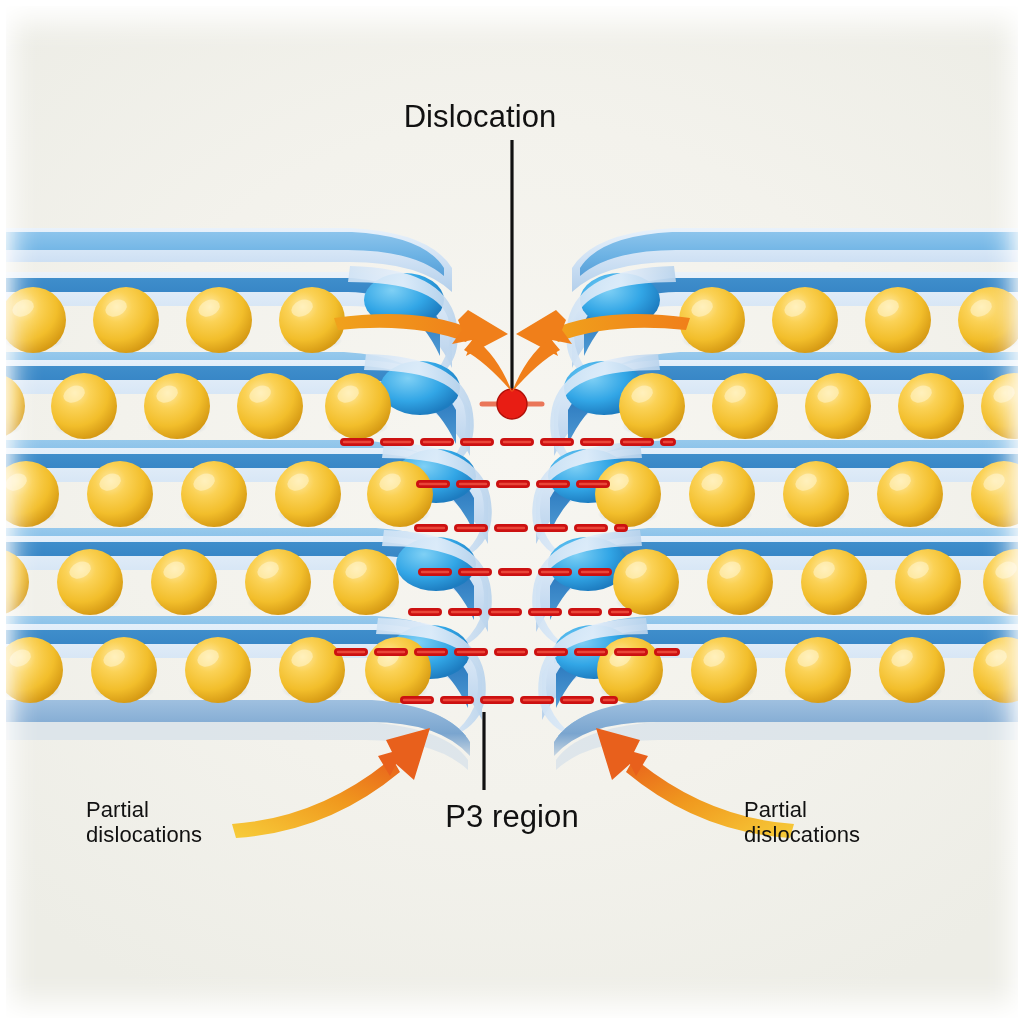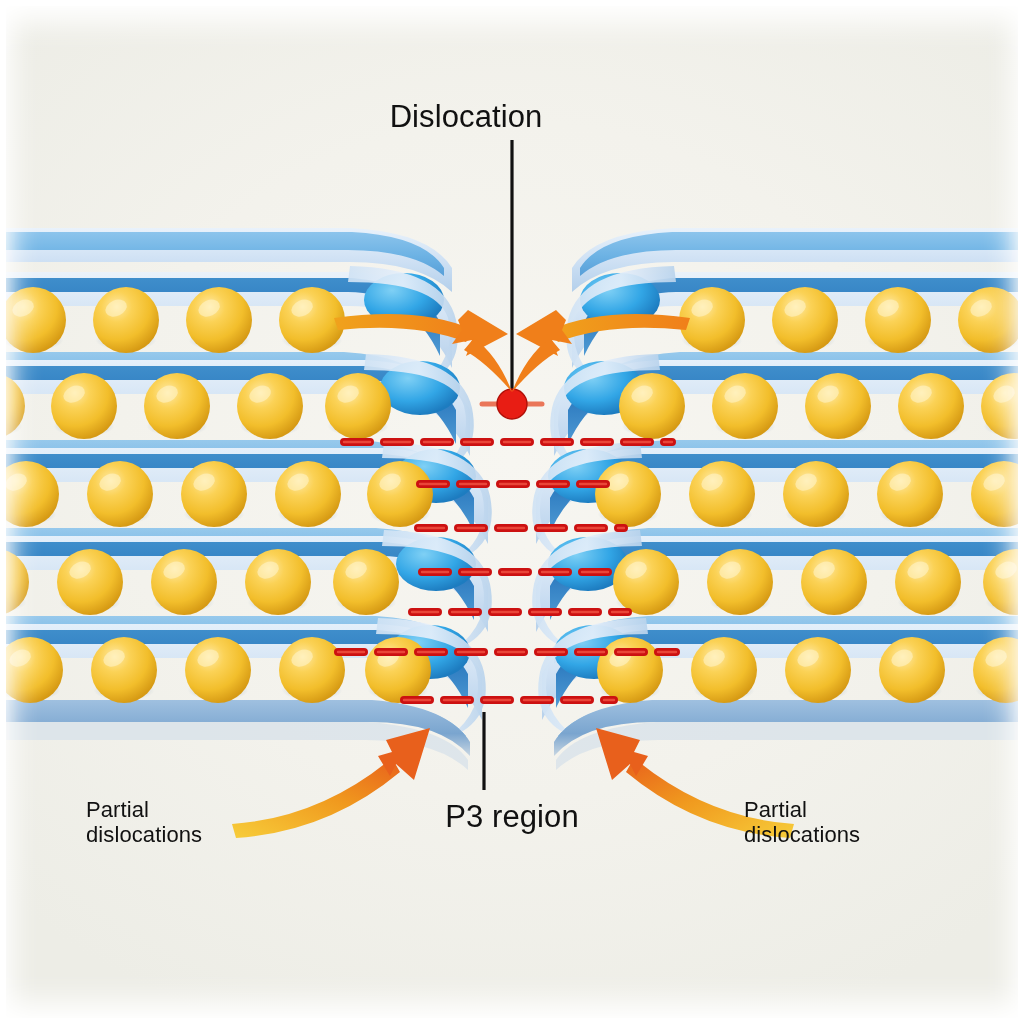--- a/index.html
+++ b/index.html
@@ -31,21 +31,21 @@
   #svg-arrows{z-index:40;}
 
   .label{
     position:absolute;z-index:50;
     color:#111111;
     font-size:22px;
     line-height:1.12;
     letter-spacing:.1px;
     white-space:pre-line;
   }
-  #lbl-dislocation{left:0;top:100px;width:932px;text-align:center;font-size:31px;}
+  #lbl-dislocation{left:14px;top:100px;width:932px;text-align:center;font-size:31px;}
   #lbl-p3{left:0;top:800px;width:1024px;text-align:center;font-size:31px;}
   #lbl-partial-left{left:86px;top:798px;width:300px;text-align:left;}
   #lbl-partial-right{left:744px;top:798px;width:300px;text-align:left;}
 </style>
 </head>
 <body>
 
 <div id="stage">
 
   <svg class="layer" id="svg-struct" viewBox="0 0 1024 1024">

